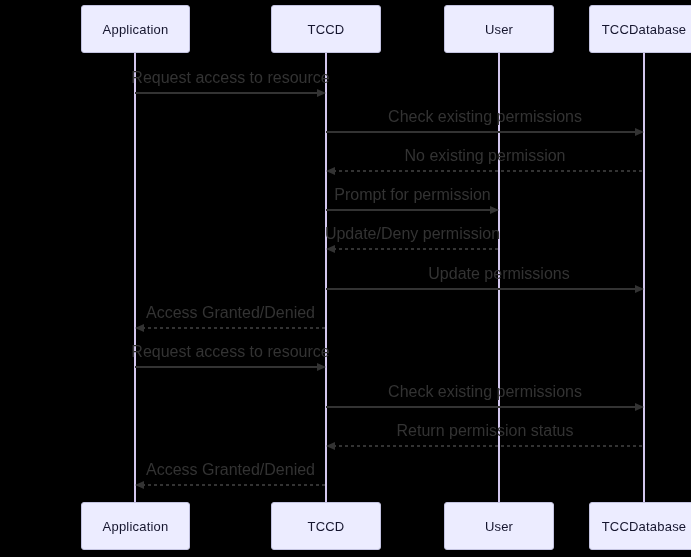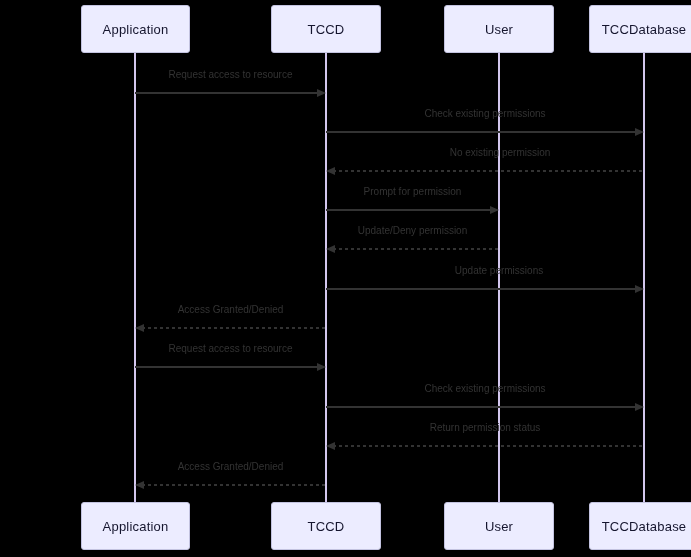--- a/index.html
+++ b/index.html
@@ -24,21 +24,21 @@
   }
   .lifeline{
     position:absolute;
     width:2px;
     background:var(--lifeline,#d3c7ee);
   }
   .msg-label{
     position:absolute;
     transform:translateX(-50%);
     color:var(--msg,#333333);
-    font-size:10px;
+    font-size:16px;
     white-space:nowrap;
   }
   .msg-line{position:absolute;height:2px;}
   .msg-line.solid{background:var(--msg,#333333);}
   .msg-line.dashed{
     background:repeating-linear-gradient(90deg,var(--msg,#333333) 0 3px,transparent 3px 6px);
   }
   .arrowhead{
     position:absolute;width:0;height:0;
     border-top:4px solid transparent;
@@ -83,21 +83,21 @@
     <span>TCCDatabase</span>
   </div>
 
   <div id="messages">
       <div class="msg-label" style="left: 186.5px; top: 69px;">Request access to resource</div>
       <div class="msg-line solid" style="top: 92px; left: 91px; width: 184px;"></div>
       <div class="arrowhead right" style="top: 89px; left: 273px;"></div>
       <div class="msg-label" style="left: 441px; top: 108px;">Check existing permissions</div>
       <div class="msg-line solid" style="top: 131px; left: 282px; width: 311px;"></div>
       <div class="arrowhead right" style="top: 128px; left: 591px;"></div>
-      <div class="msg-label" style="left: 456px; top: 147px;">No existing permission</div>
+      <div class="msg-label" style="left: 441px; top: 147px;">No existing permission</div>
       <div class="msg-line dashed" style="top: 170px; left: 289px; width: 311px;"></div>
       <div class="arrowhead left" style="top: 167px; left: 282px;"></div>
       <div class="msg-label" style="left: 368.5px; top: 186px;">Prompt for permission</div>
       <div class="msg-line solid" style="top: 209px; left: 282px; width: 166px;"></div>
       <div class="arrowhead right" style="top: 206px; left: 446px;"></div>
       <div class="msg-label" style="left: 368.5px; top: 225px;">Update/Deny permission</div>
       <div class="msg-line dashed" style="top: 248px; left: 289px; width: 166px;"></div>
       <div class="arrowhead left" style="top: 245px; left: 282px;"></div>
       <div class="msg-label" style="left: 455px; top: 265px;">Update permissions</div>
       <div class="msg-line solid" style="top: 288px; left: 282px; width: 311px;"></div>

